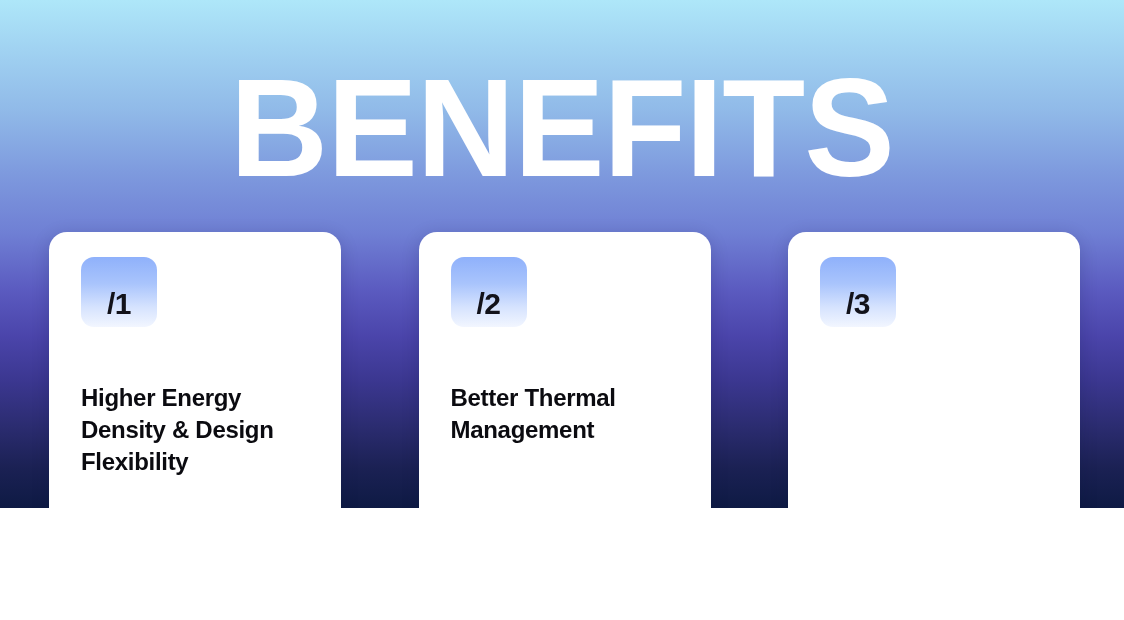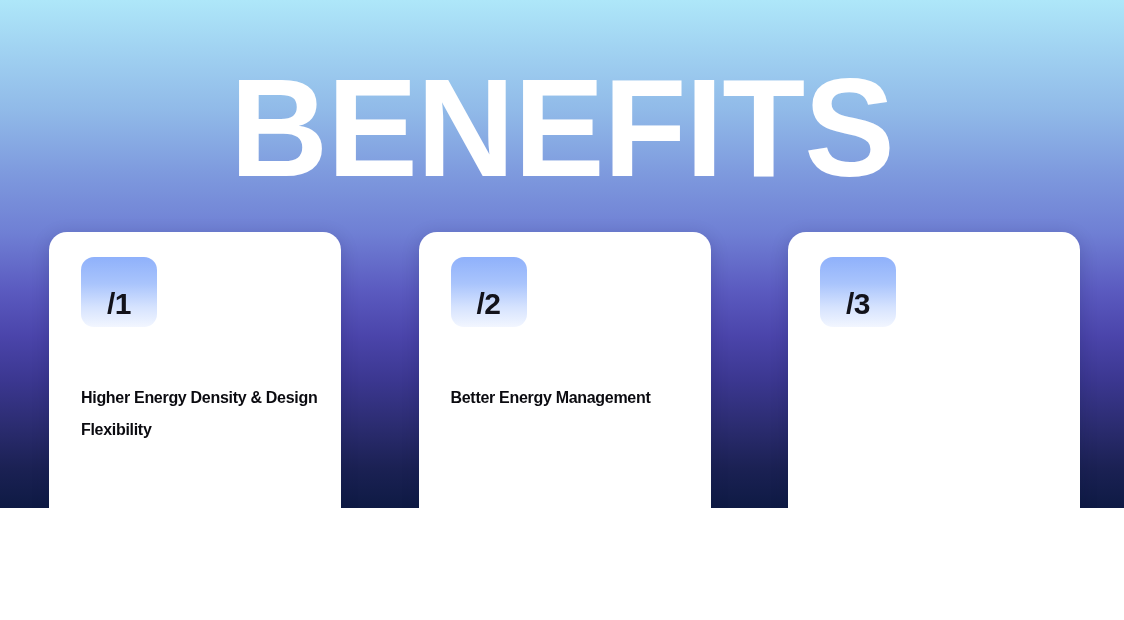--- a/index.html
+++ b/index.html
@@ -98,21 +98,21 @@
     letter-spacing: -0.5px;
   }
 
   .card-title {
     position: absolute;
     left: 32px;
     right: 18px;
     top: 150px;
     font-family: "Liberation Sans", sans-serif;
     font-weight: bold;
-    font-size: 16px;
+    font-size: 24px;
     line-height: 32px;
     color: #0b0b10;
     letter-spacing: -0.3px;
   }
 
   .card-title.caps {
     font-size: 23px;
     letter-spacing: 0.1px;
   }
 </style>
@@ -129,21 +129,21 @@
       <div class="badge">
         <div class="badge-label">/1</div>
       </div>
       <div class="card-title">Higher Energy Density &amp; Design Flexibility</div>
     </div>
 
     <div class="card">
       <div class="badge">
         <div class="badge-label">/2</div>
       </div>
-      <div class="card-title">Better Energy Management</div>
+      <div class="card-title">Better Thermal Management</div>
     </div>
 
     <div class="card">
       <div class="badge">
         <div class="badge-label">/3</div>
       </div>
     </div>
 
   </div>
 </div>

